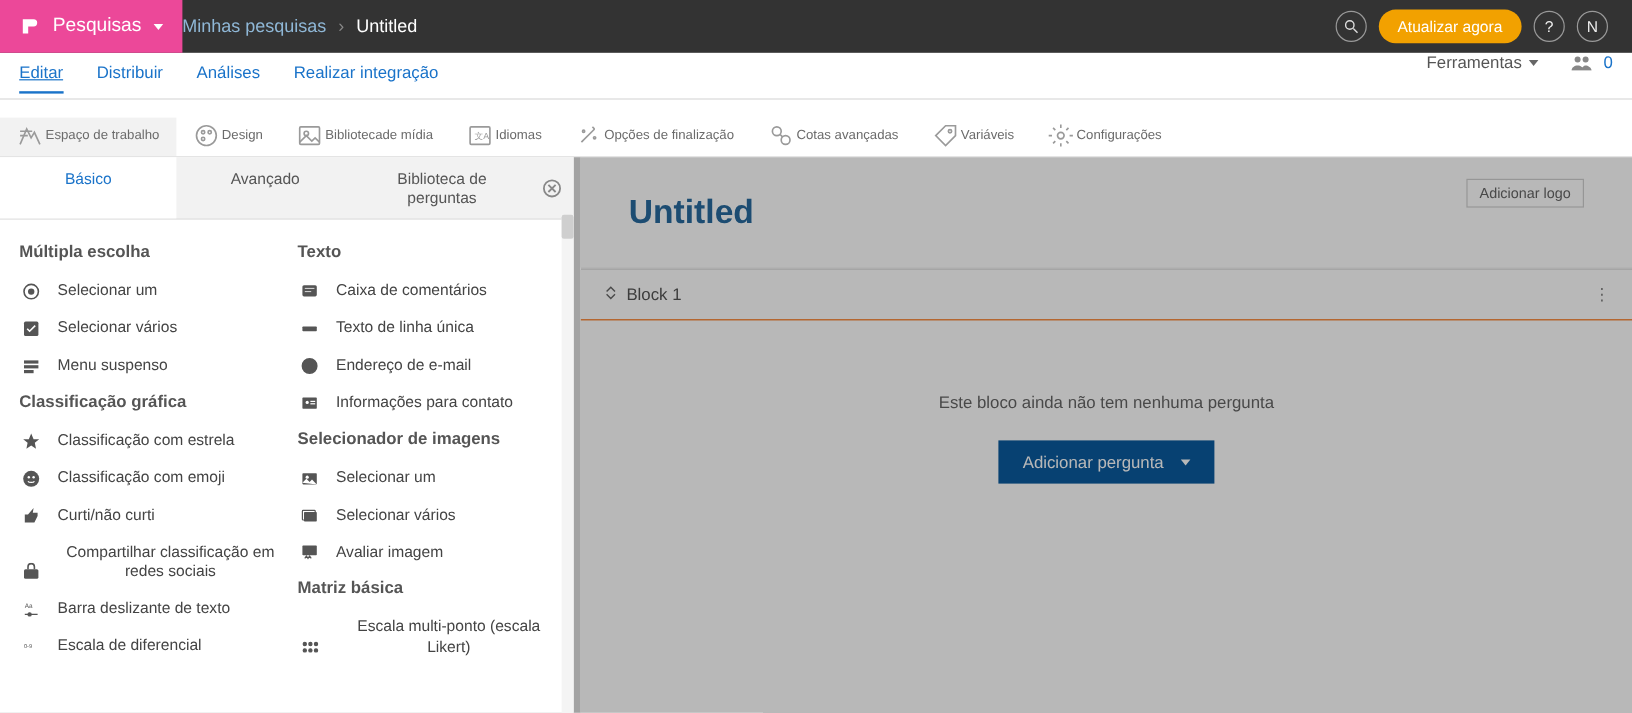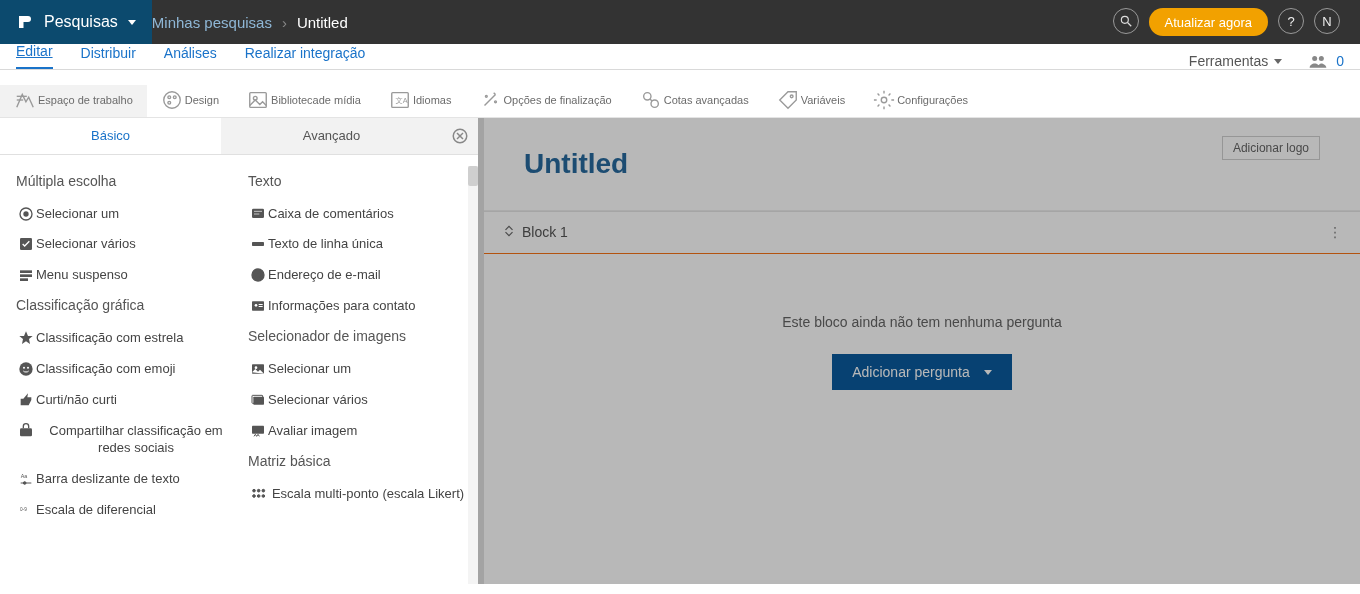--- a/index.html
+++ b/index.html
@@ -1,51 +1,51 @@
 <!DOCTYPE html>
 <html><head>
 <meta charset="utf-8">
 <style>
   *{box-sizing:border-box;margin:0;padding:0;font-family:"Segoe UI",Arial,sans-serif}
   body{width:1360px;height:594px;overflow:hidden;background:#fff;color:#333}
   
   .topbar{height:44px;background:#333;color:#fff;display:flex;align-items:center}
-  .brand{background:#0c4a6e;height:44px;display:flex;align-items:center;padding:0 16px;color:#fff;font-size:16px;gap:10px}
+  .brand{background:#ec4899;height:44px;display:flex;align-items:center;padding:0 16px;color:#fff;font-size:16px;gap:10px}
   .brand svg{width:18px;height:18px;fill:#fff}
   .crumbs{display:flex;align-items:center;gap:10px;font-size:15px;color:#ccc}
   .crumbs .lnk{color:#8fb7d6}
   .crumbs .sep{color:#888}
   .topbar .spacer{flex:1}
-  .top-right{display:flex;gap:10px;padding-right:20px}
+  .top-right{display:flex;align-items:center;gap:10px;padding-right:20px}
   .circ-btn{width:26px;height:26px;border:1px solid #999;border-radius:50%;display:flex;align-items:center;justify-content:center;color:#eee;font-size:13px;cursor:pointer}
   .update-btn{background:#f2a100;color:#fff;border:none;border-radius:14px;height:28px;padding:0 16px;font-size:13px;cursor:pointer}
   
-  .nav{height:26px;border-bottom:1px solid #d9d9d9;display:flex;align-items:flex-end;padding:0 16px;gap:28px;font-size:14px}
+  .nav{height:39px;border-bottom:1px solid #d9d9d9;display:flex;align-items:flex-start;padding:0 16px;gap:28px;font-size:14px}
   .nav .item{color:#1a73c9;cursor:pointer;padding:8px 0}
   .nav .item.active{border-bottom:2px solid #1a73c9}
   .nav .right{margin-left:auto;display:flex;align-items:center;gap:26px;color:#555}
   .nav .right .tools{display:flex;align-items:center;gap:6px;cursor:pointer}
   .nav .right .collab{display:flex;align-items:center;gap:8px;color:#1a73c9;cursor:pointer}
   
   .ribbon{height:48px;border-bottom:1px solid #e4e4e4;display:flex;align-items:flex-end}
   .ribbon .rbtn{display:flex;align-items:center;justify-content:center;gap:2px;padding:4px 14px 6px;font-size:11px;color:#6b6b6b;cursor:pointer}
   .ribbon .rbtn svg{width:22px;height:22px;stroke:#9a9a9a;fill:none;stroke-width:1.5}
   .ribbon .rbtn.active{background:#f2f2f2}
   
   .body{display:flex;height:calc(594px - 44px - 36px - 48px)}
   .panel{width:484px;display:flex;flex-direction:column;border-right:6px solid #a3a3a3;position:relative}
   .ptabs{display:flex;border-bottom:1px solid #e0e0e0;background:#f2f2f2;position:relative;align-items:stretch}
   .ptabs .ptab{flex:1;text-align:center;padding:10px 6px;font-size:13px;color:#555;cursor:pointer;line-height:1.2}
   .ptabs .ptab.active{background:#fff;color:#1a73c9}
   .ptabs .close{width:36px;display:flex;align-items:center;justify-content:center;color:#888;cursor:pointer}
   .ptabs .close svg{width:18px;height:18px}
   .pbody{flex:1;overflow:hidden;display:flex;padding:12px 4px 0 10px}
   .col{flex:1;padding:0 6px}
-  .grp-title{font-size:14px;font-weight:400;color:#555;margin:6px 0 10px}
-  .qitem{display:flex;align-items:flex-start;padding:7px 0;font-size:13px;color:#444;cursor:pointer}
+  .grp-title{font-size:14px;font-weight:700;color:#555;margin:6px 0 10px}
+  .qitem{display:flex;align-items:flex-end;gap:12px;padding:7px 0;font-size:13px;color:#444;cursor:pointer}
   .qitem .ic{width:20px;display:flex;justify-content:center;color:#555;flex-shrink:0}
   .qitem .lbl{line-height:1.3;text-align:left}
   .qitem .lbl.center{text-align:center;flex:1}
   .scrollhint{position:absolute;right:0;top:48px;bottom:0;width:10px;background:#f4f4f4}
   .scrollhint .thumb{position:absolute;top:0;left:0;right:0;height:20px;background:#cfcfcf;border-radius:2px}
   
   .canvas{flex:1;position:relative;background:rgba(0,0,0,0.28)}
   .canvas-inner{background:#fff;margin:0;height:100%;display:flex;flex-direction:column}
   .hero{padding:30px 40px;border-bottom:1px solid #eee;position:relative}
   .addlogo{position:absolute;top:18px;right:40px;background:#fff;border:1px solid #d0d0d0;padding:4px 10px;font-size:12px;color:#666;cursor:pointer}
@@ -181,20 +181,21 @@
     <span>Configurações</span>
   </div>
 </div>
 
 <div class="body">
 
   <div class="panel">
     <div class="ptabs">
       <div class="ptab active">Básico</div>
       <div class="ptab">Avançado</div>
+      <div class="ptab">Biblioteca de perguntas</div>
       <div class="close">
         <svg viewBox="0 0 24 24" fill="none" stroke="#888" stroke-width="2">
             <circle cx="12" cy="12" r="9"></circle>
             <line x1="8" y1="8" x2="16" y2="16"></line>
             <line x1="16" y1="8" x2="8" y2="16"></line>
           </svg>
       </div>
     </div>
     <div class="pbody">
       <div class="col" id="col-left">

